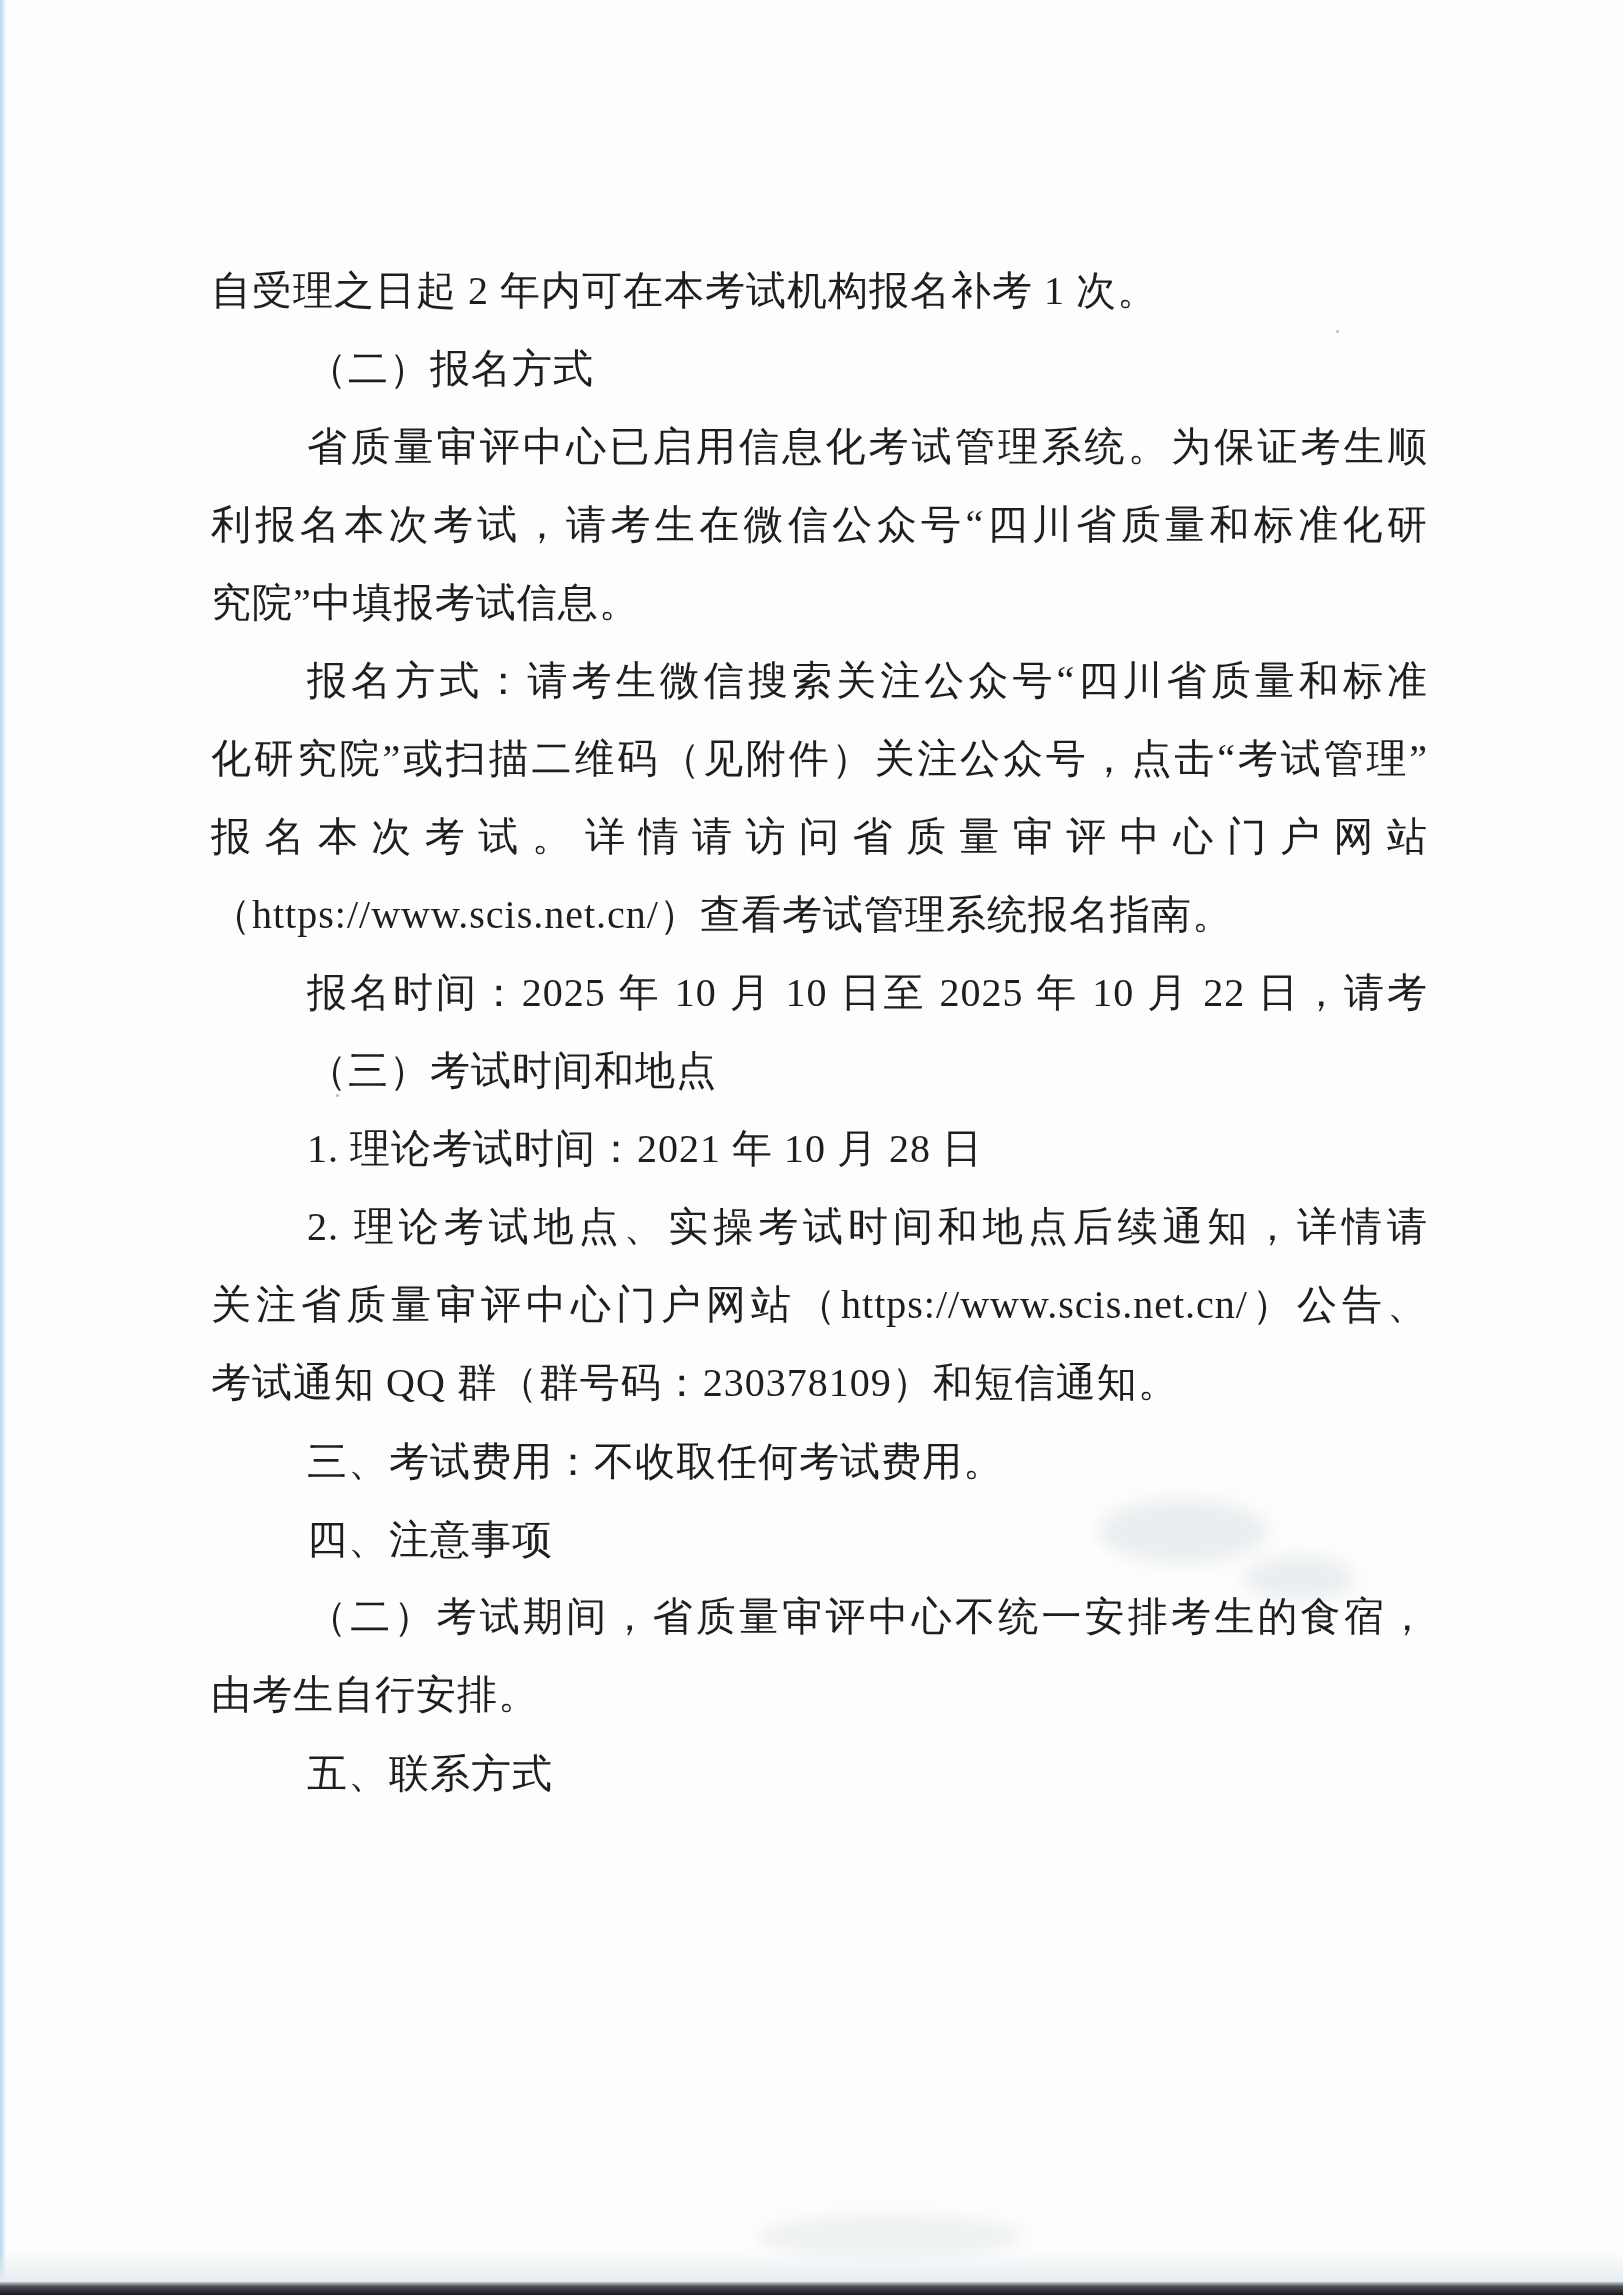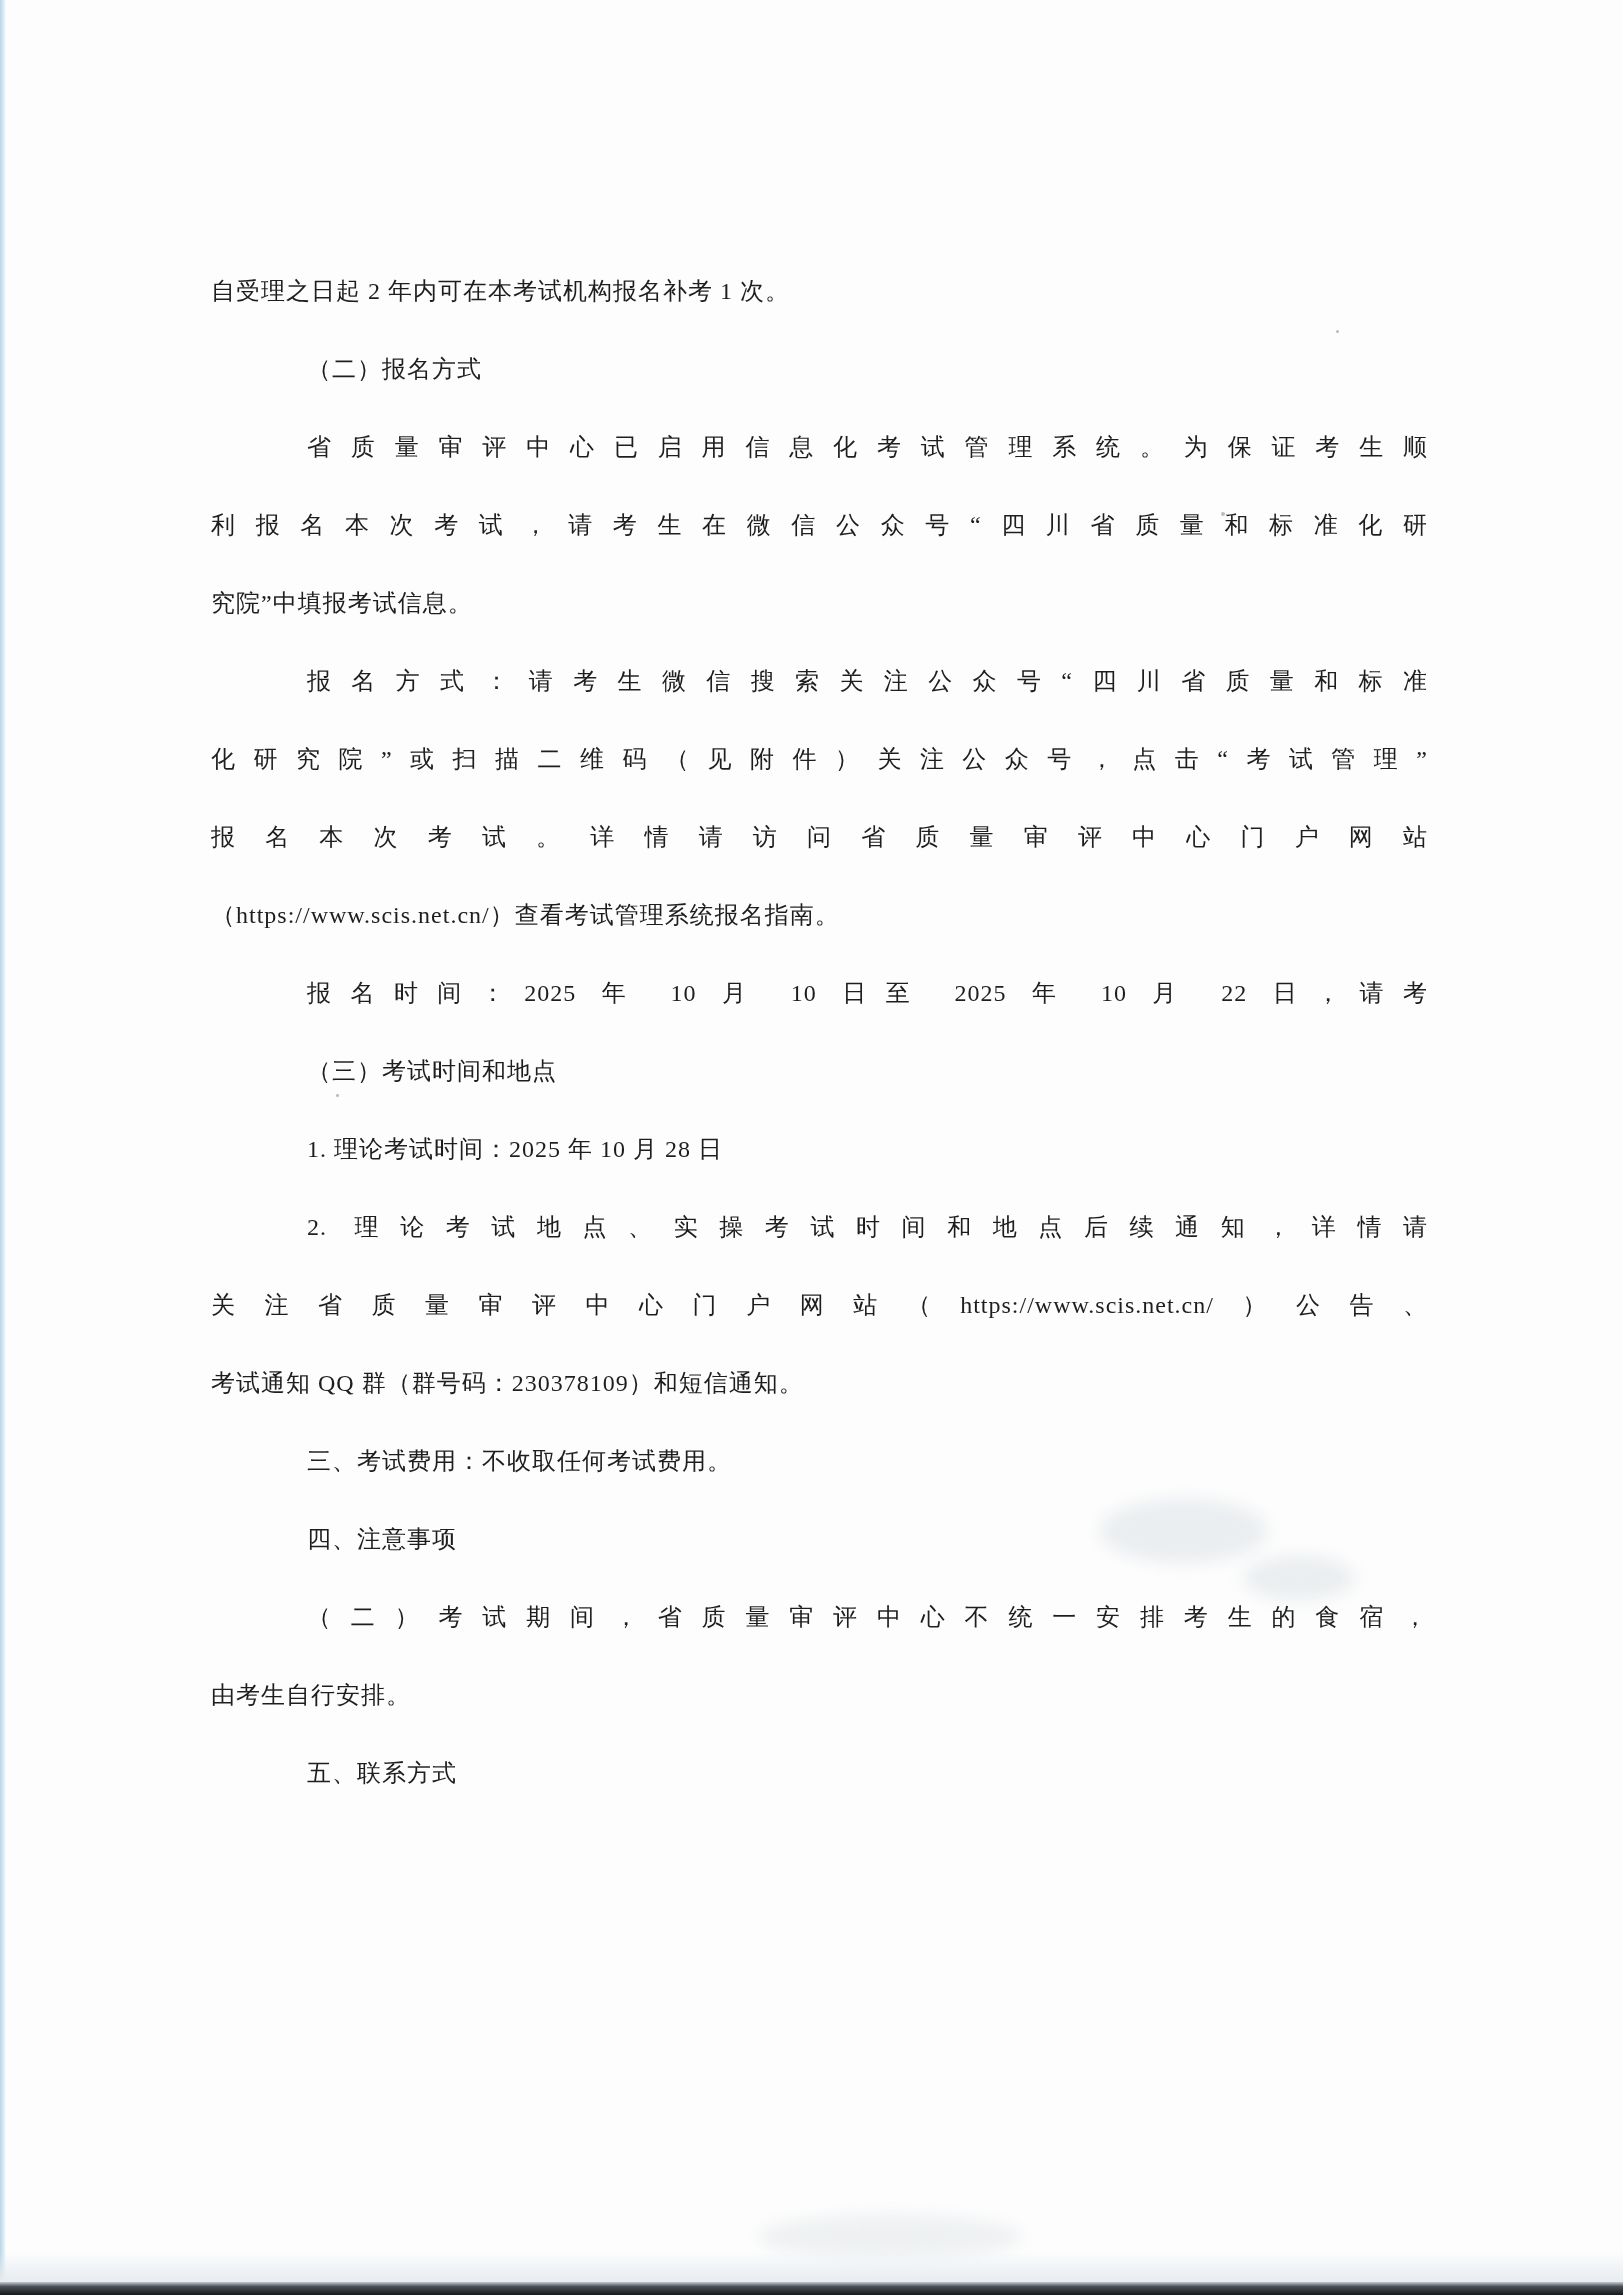--- a/index.html
+++ b/index.html
@@ -57,21 +57,21 @@
   .text-block {
     position: absolute;
     left: 211px;
     top: 252px;
     width: 1217px;
   }
   .ln {
     margin: 0;
     height: 78px;
     line-height: 78px;
-    font-size: 24px;
+    font-size: 40px;
     letter-spacing: 1px;
   }
   .nw { white-space: nowrap; }
   .just {
     text-align: justify;
     text-align-last: justify;
   }
   .ind { text-indent: 96px; }
   .bold {
     font-family: "Liberation Sans", "DejaVu Sans", sans-serif;
@@ -94,21 +94,21 @@
   <p class="ln nw ind">（二）报名方式</p>
   <p class="ln ind just">省质量审评中心已启用信息化考试管理系统。为保证考生顺</p>
   <p class="ln just">利报名本次考试，请考生在微信公众号“四川省质量和标准化研</p>
   <p class="ln nw">究院”中填报考试信息。</p>
   <p class="ln ind just">报名方式：请考生微信搜索关注公众号“四川省质量和标准</p>
   <p class="ln just">化研究院”或扫描二维码（见附件）关注公众号，点击“考试管理”</p>
   <p class="ln just">报名本次考试。详情请访问省质量审评中心门户网站</p>
   <p class="ln nw">（https://www.scis.net.cn/）查看考试管理系统报名指南。</p>
   <p class="ln ind just">报名时间：2025 年 10 月 10 日至 2025 年 10 月 22 日，请考</p>
   <p class="ln nw ind">（三）考试时间和地点</p>
-  <p class="ln nw ind">1. 理论考试时间：2025 年 10 月 28 日</p>
+  <p class="ln nw ind">1. 理论考试时间：2021 年 10 月 28 日</p>
   <p class="ln ind just">2. 理论考试地点、实操考试时间和地点后续通知，详情请</p>
   <p class="ln just">关注省质量审评中心门户网站（https://www.scis.net.cn/）公告、</p>
   <p class="ln nw">考试通知 QQ 群（群号码：230378109）和短信通知。</p>
   <p class="ln nw ind"><span class="bold">三、考试费用：</span><span>不收取任何考试费用。</span></p>
   <p class="ln nw ind bold">四、注意事项</p>
   <p class="ln ind just">（二）考试期间，省质量审评中心不统一安排考生的食宿，</p>
   <p class="ln nw">由考生自行安排。</p>
   <p class="ln nw ind bold">五、联系方式</p>
 </main>
 

